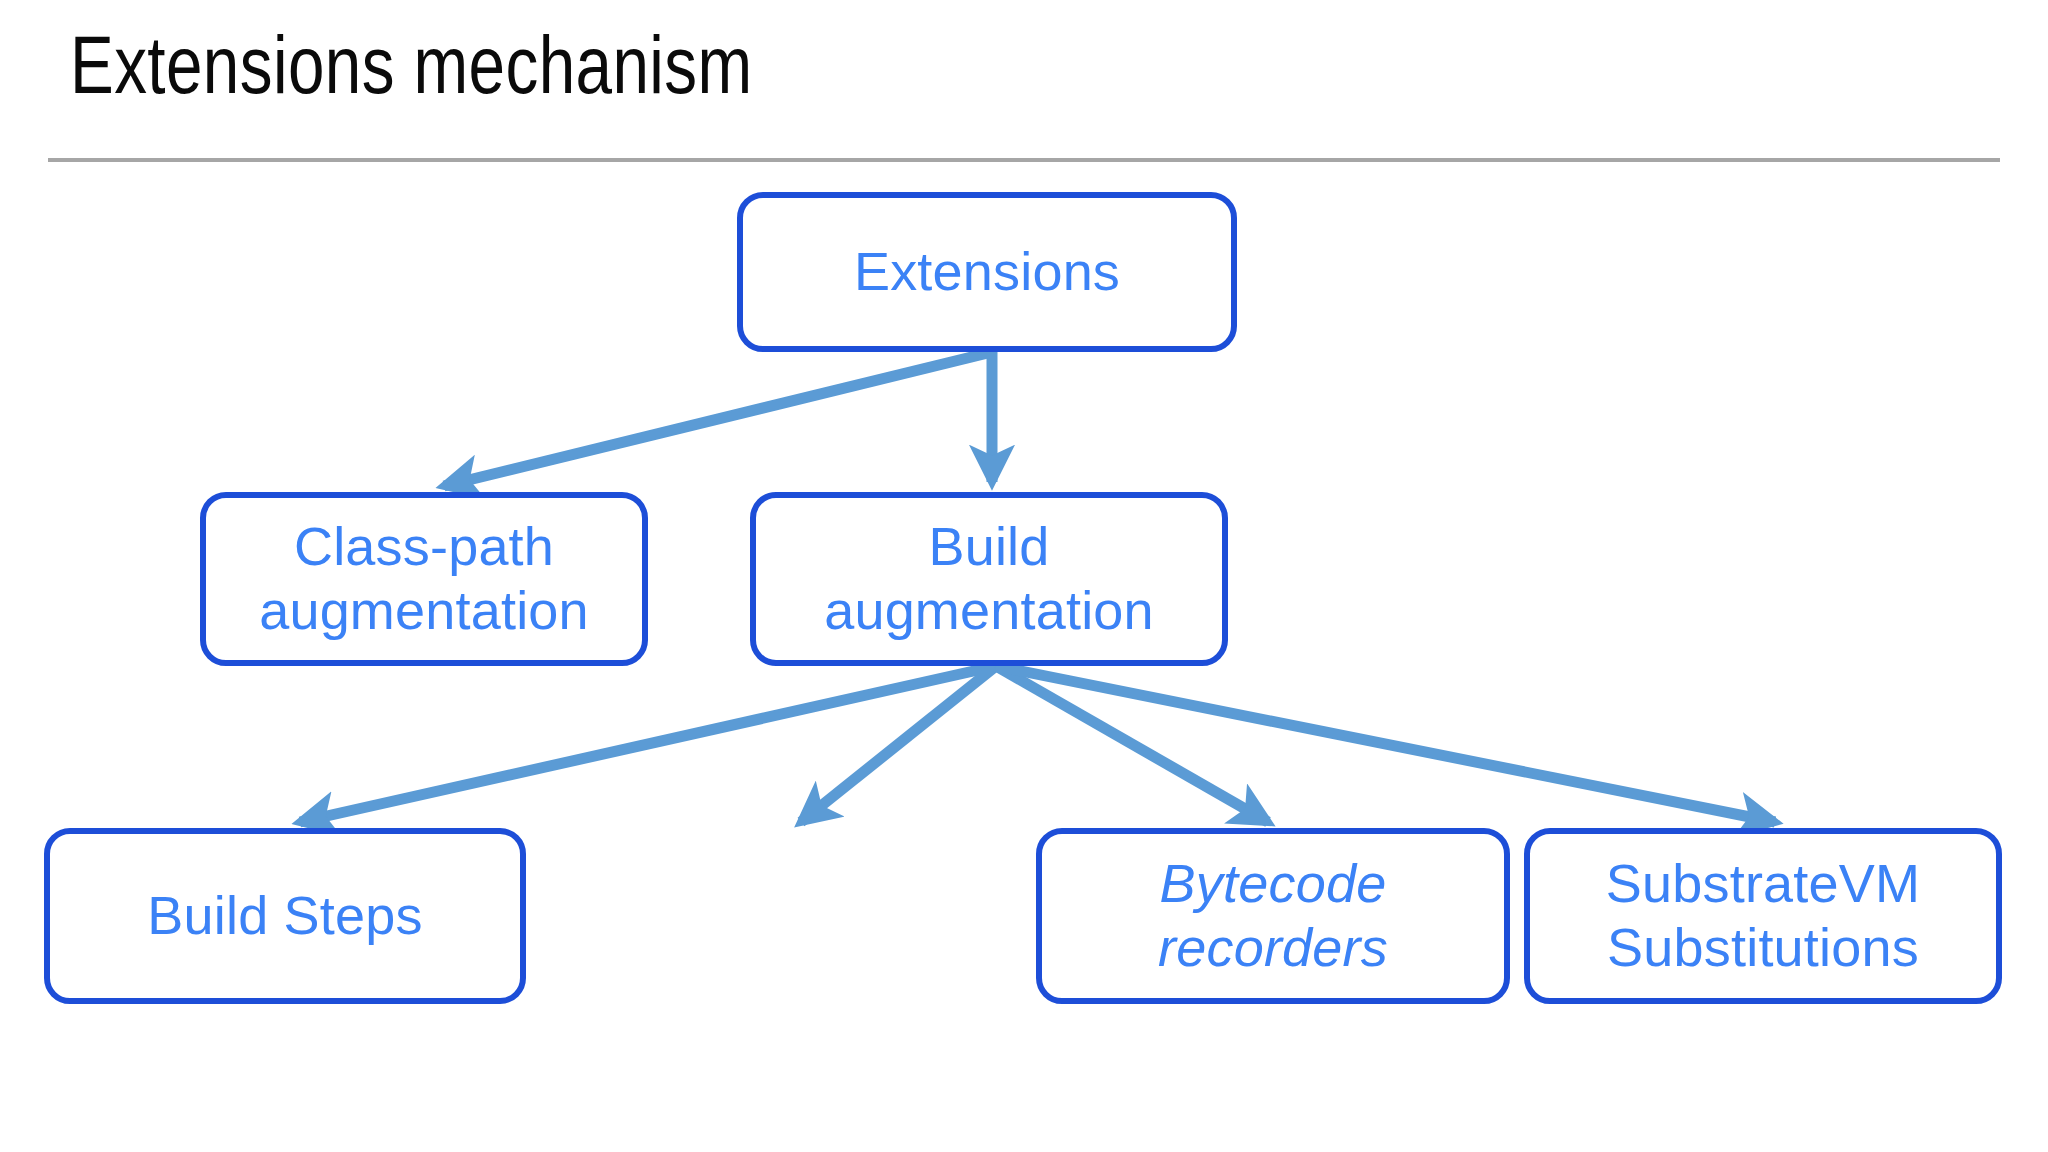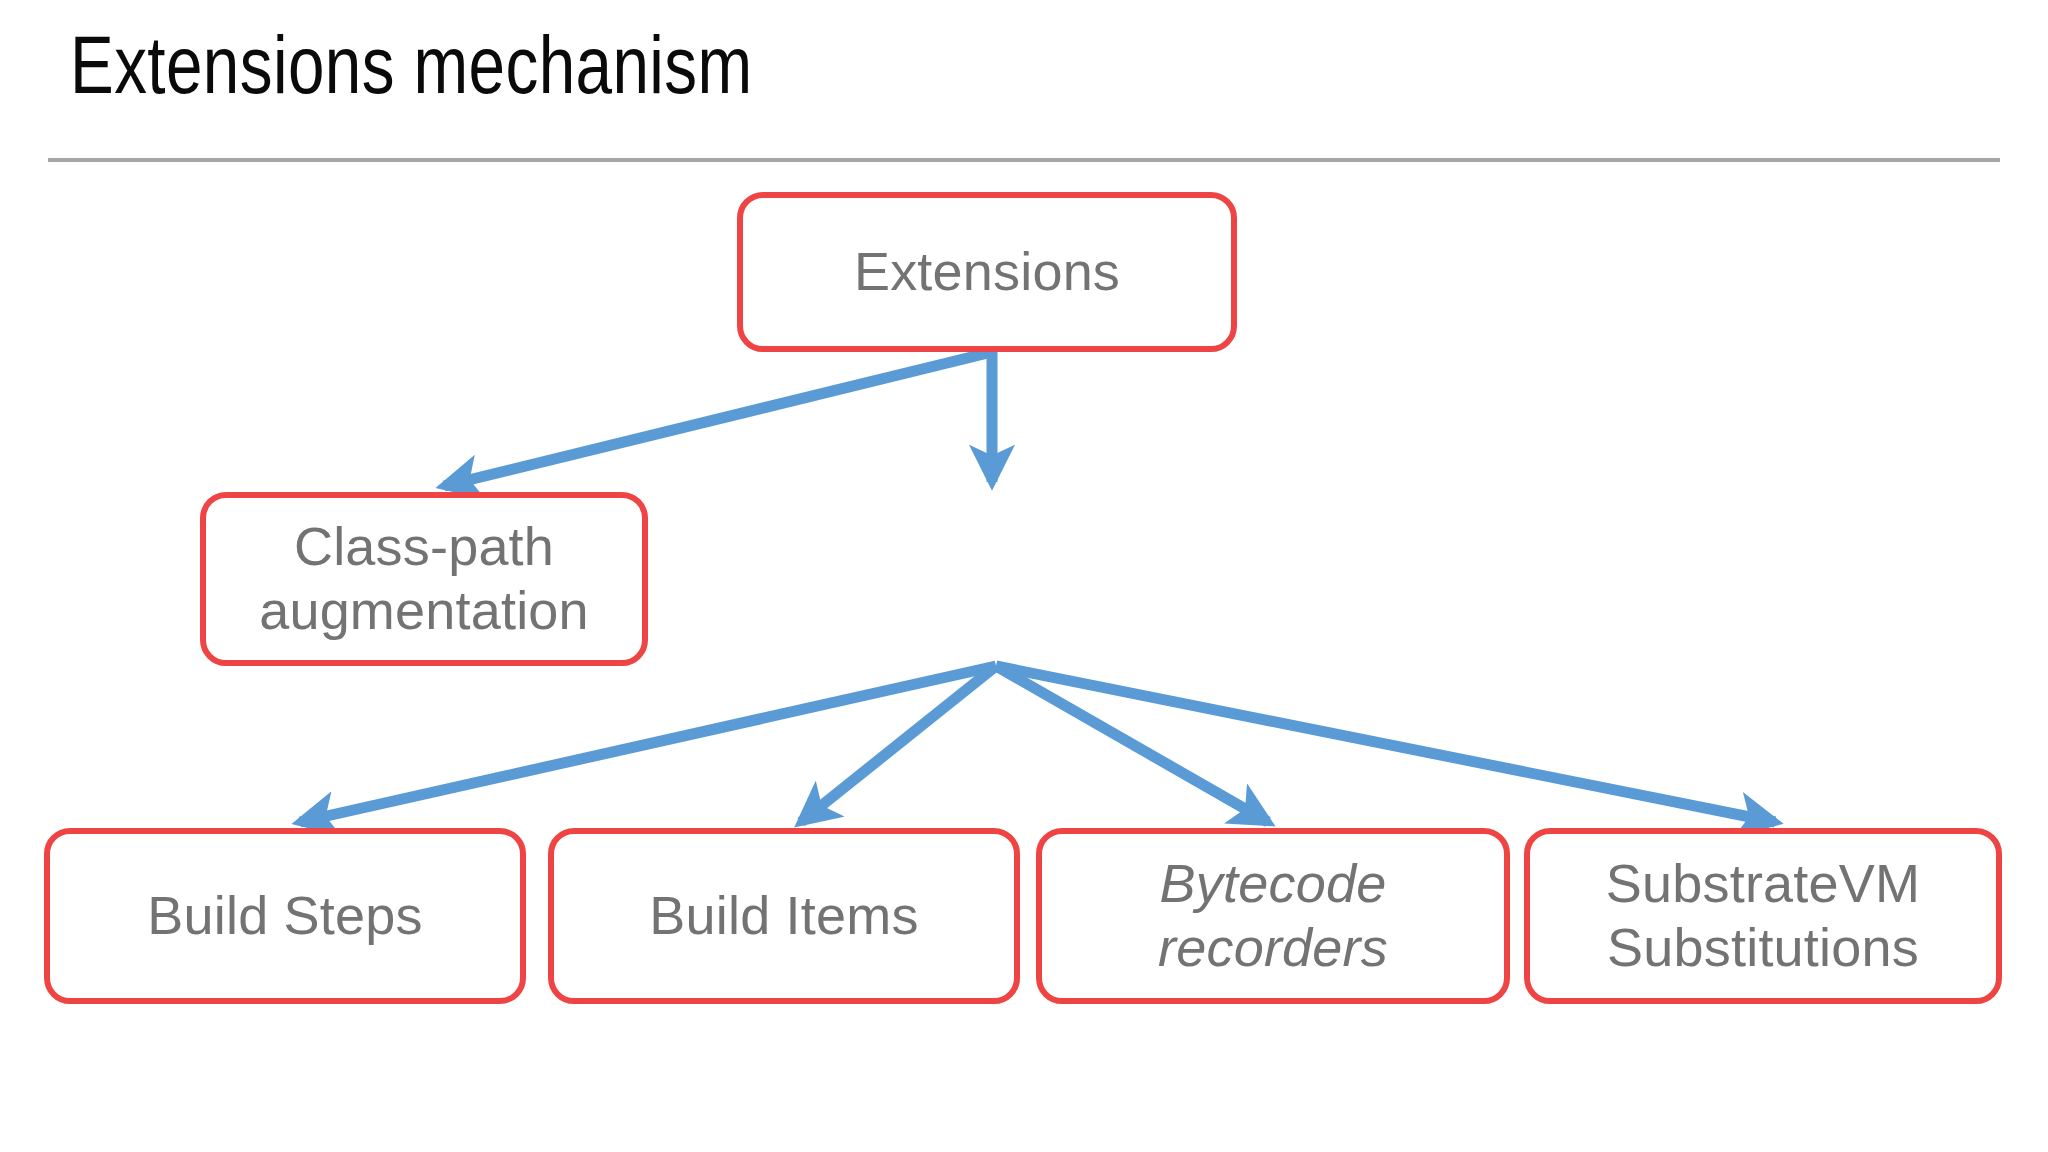--- a/index.html
+++ b/index.html
@@ -54,27 +54,27 @@
     width: 2048px;
     height: 1152px;
     pointer-events: none;
   }
 
   
   .node {
     position: absolute;
     box-sizing: border-box;
     background: #ffffff;
-    border: 6px solid #ef4444;
+    border: 6px solid #1d4ed8;
     border-radius: 26px;
     display: flex;
     align-items: center;
     justify-content: center;
     text-align: center;
-    color: #737373;
+    color: #3b82f6;
     font-size: 54px;
     line-height: 1.18;
     font-weight: 400;
     letter-spacing: 0.2px;
     z-index: 2;
   }
   .node .node-label {
     display: block;
     padding: 0 10px;
     white-space: pre-line;
@@ -136,28 +136,29 @@
 
   <div class="node" id="node-extensions">
     <span class="node-label">Extensions</span>
   </div>
 
   <div class="node" id="node-classpath">
     <span class="node-label">Class-path
 augmentation</span>
   </div>
 
+  <div class="node" id="node-buildaug">
+    <span class="node-label">Build
+augmentation</span>
+  </div>
 
   <div class="node" id="node-buildsteps">
     <span class="node-label">Build Steps</span>
   </div>
 
-  <div class="node" id="node-builditems">
-    <span class="node-label">Build Items</span>
-  </div>
 
   <div class="node" id="node-bytecode">
     <span class="node-label">Bytecode
 recorders</span>
   </div>
 
   <div class="node" id="node-substratevm">
     <span class="node-label">SubstrateVM
 Substitutions</span>
   </div>

